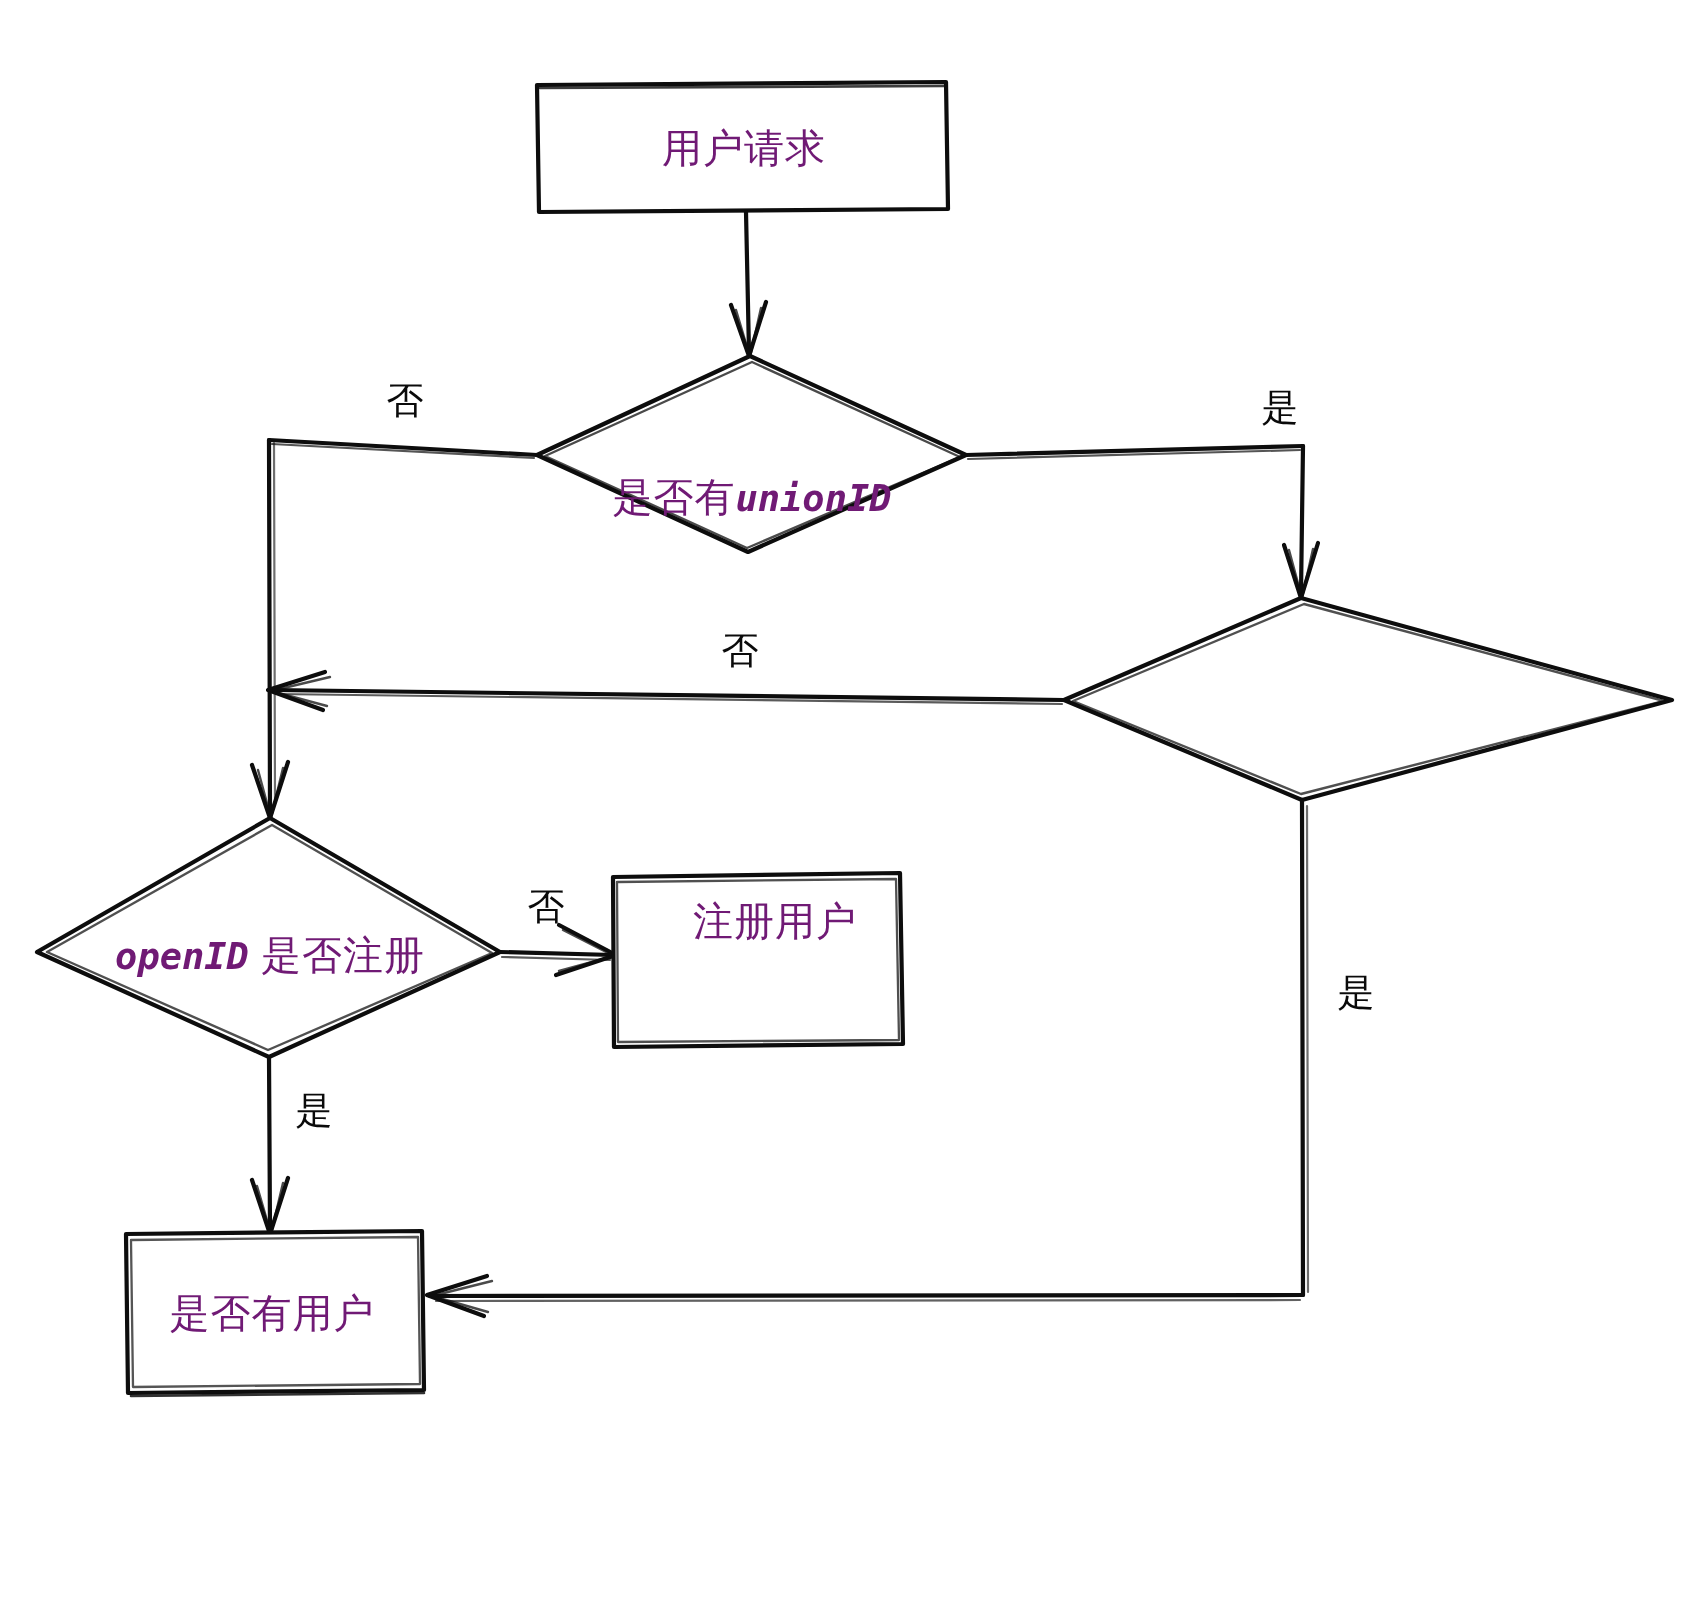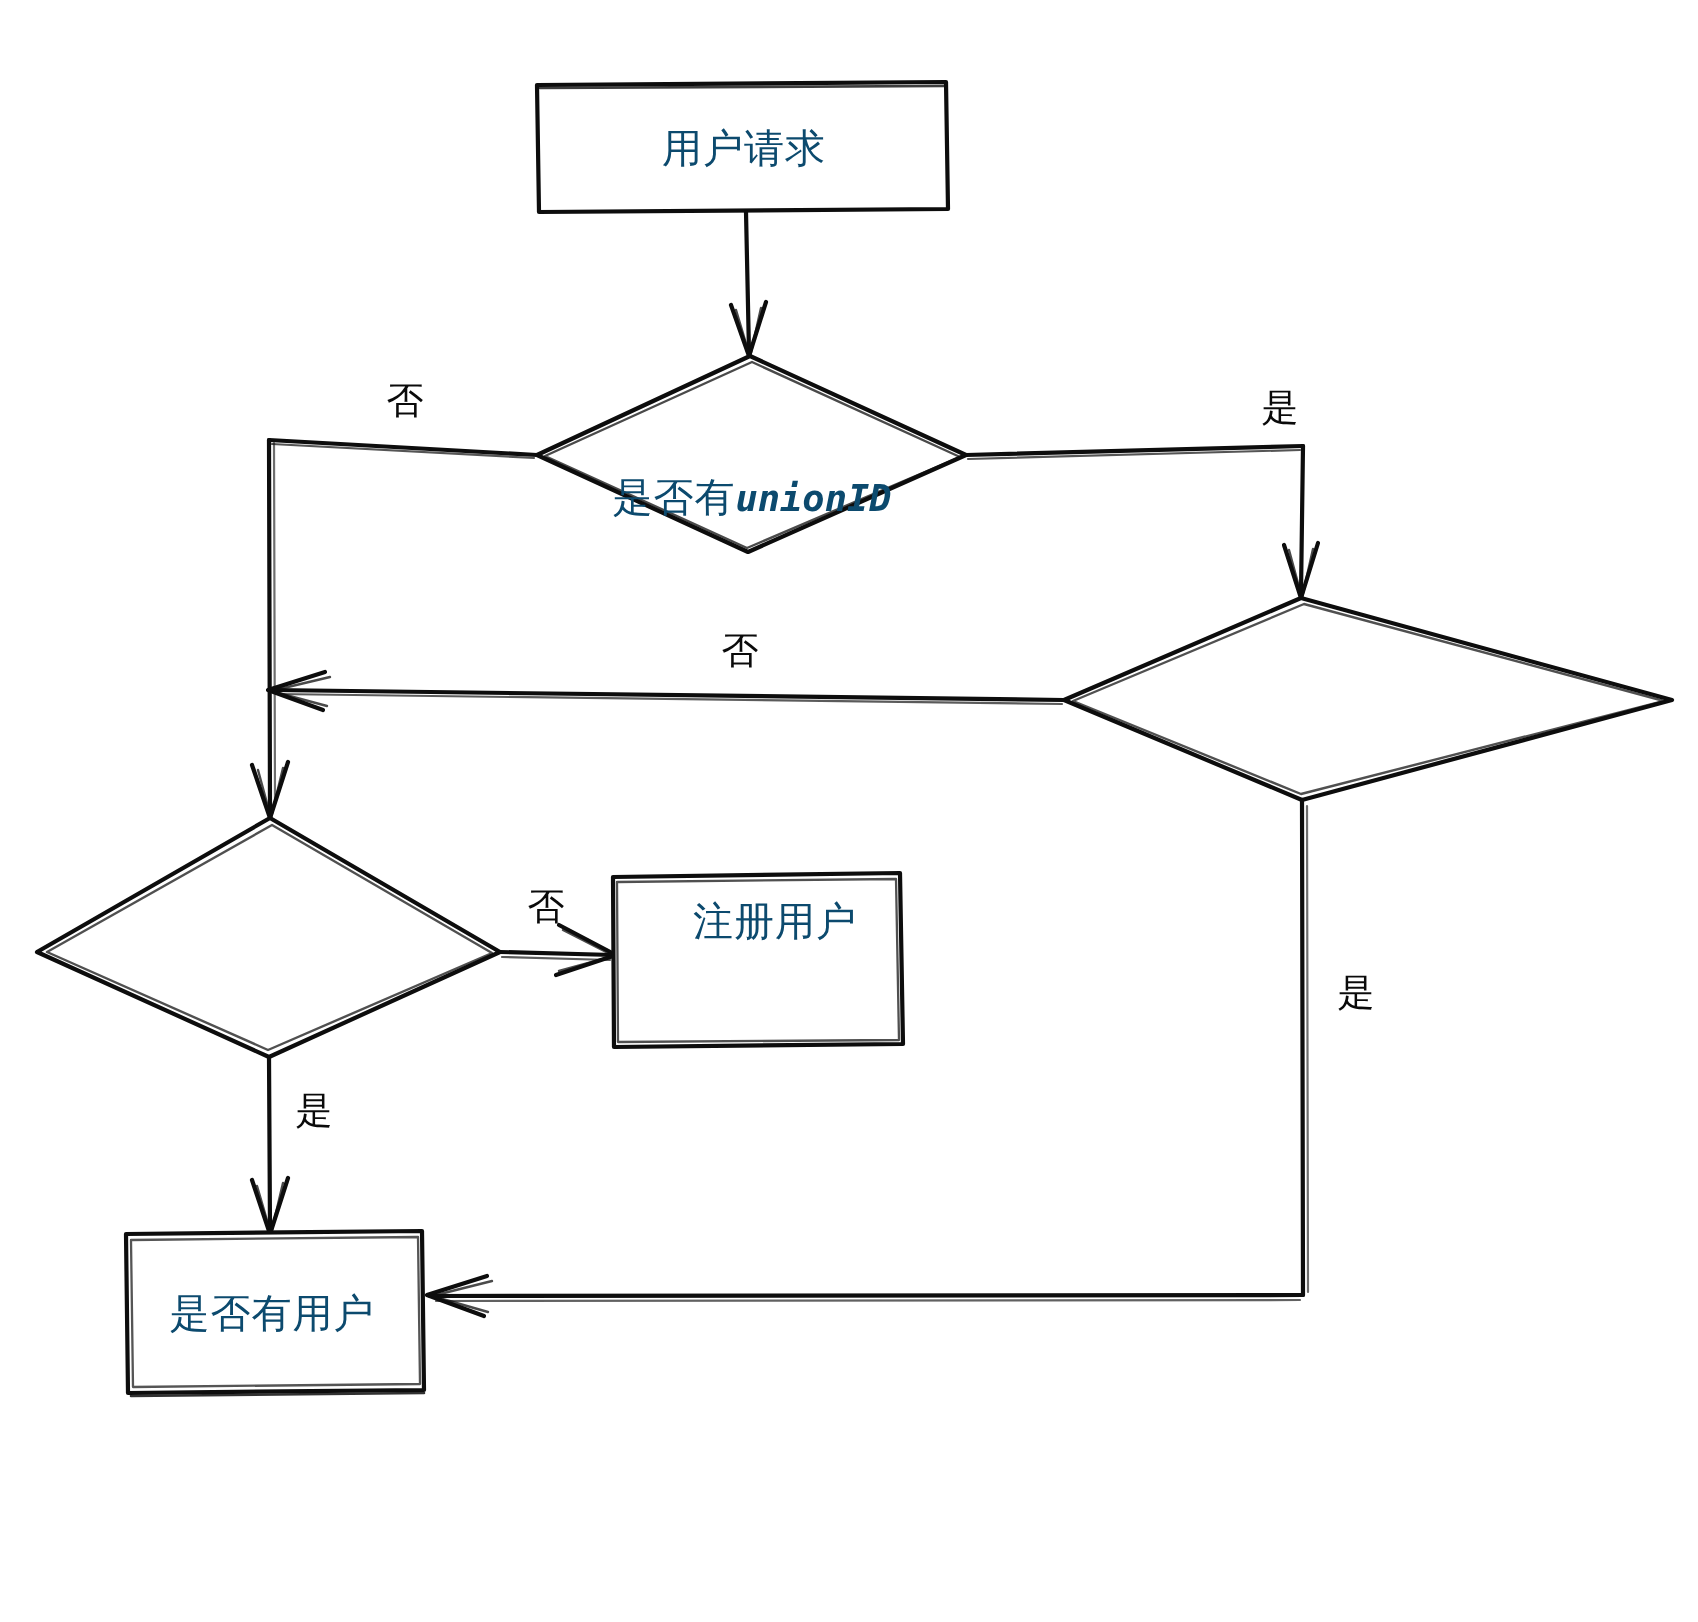--- a/index.html
+++ b/index.html
@@ -6,21 +6,21 @@
   body{
     width:1698px;height:1622px;
     background:#ffffff;
     font-family:"Liberation Sans","DejaVu Sans",sans-serif;
     overflow:hidden;
   }
   #canvas{position:relative;width:1698px;height:1622px;}
   svg.sketch{position:absolute;left:0;top:0;width:1698px;height:1622px;}
   .node-label{
     position:absolute;
-    color:#0c4a6e;
+    color:#701a75;
     font-size:40px;
     line-height:1;
     white-space:nowrap;
     transform:translate(-50%,-50%);
     letter-spacing:1px;
     text-align:center;
   }
   .node-label .mono-hand{
     font-family:"DejaVu Sans Mono","Liberation Mono",monospace;
     font-style:italic;
@@ -133,20 +133,23 @@
 
   <div class="node-label" style="left:744px;top:148px;">
     <span>用户请求</span>
   </div>
 
   <div class="node-label" style="left:752px;top:460px;margin-top:37px;">
     <span>是否有</span><span class="mono-hand">unionID</span>
   </div>
 
 
+  <div class="node-label" style="left:270px;top:955px;">
+    <span class="mono-hand">openID</span><span> 是否注册</span>
+  </div>
 
   <div class="node-label" style="left:756px;top:921px;margin-left:19px;">
     <span>注册用户</span>
   </div>
 
   <div class="node-label" style="left:272px;top:1313px;">
     <span>是否有用户</span>
   </div>
 
   <div class="edge-label" style="left:405px;top:400px;">否</div>

